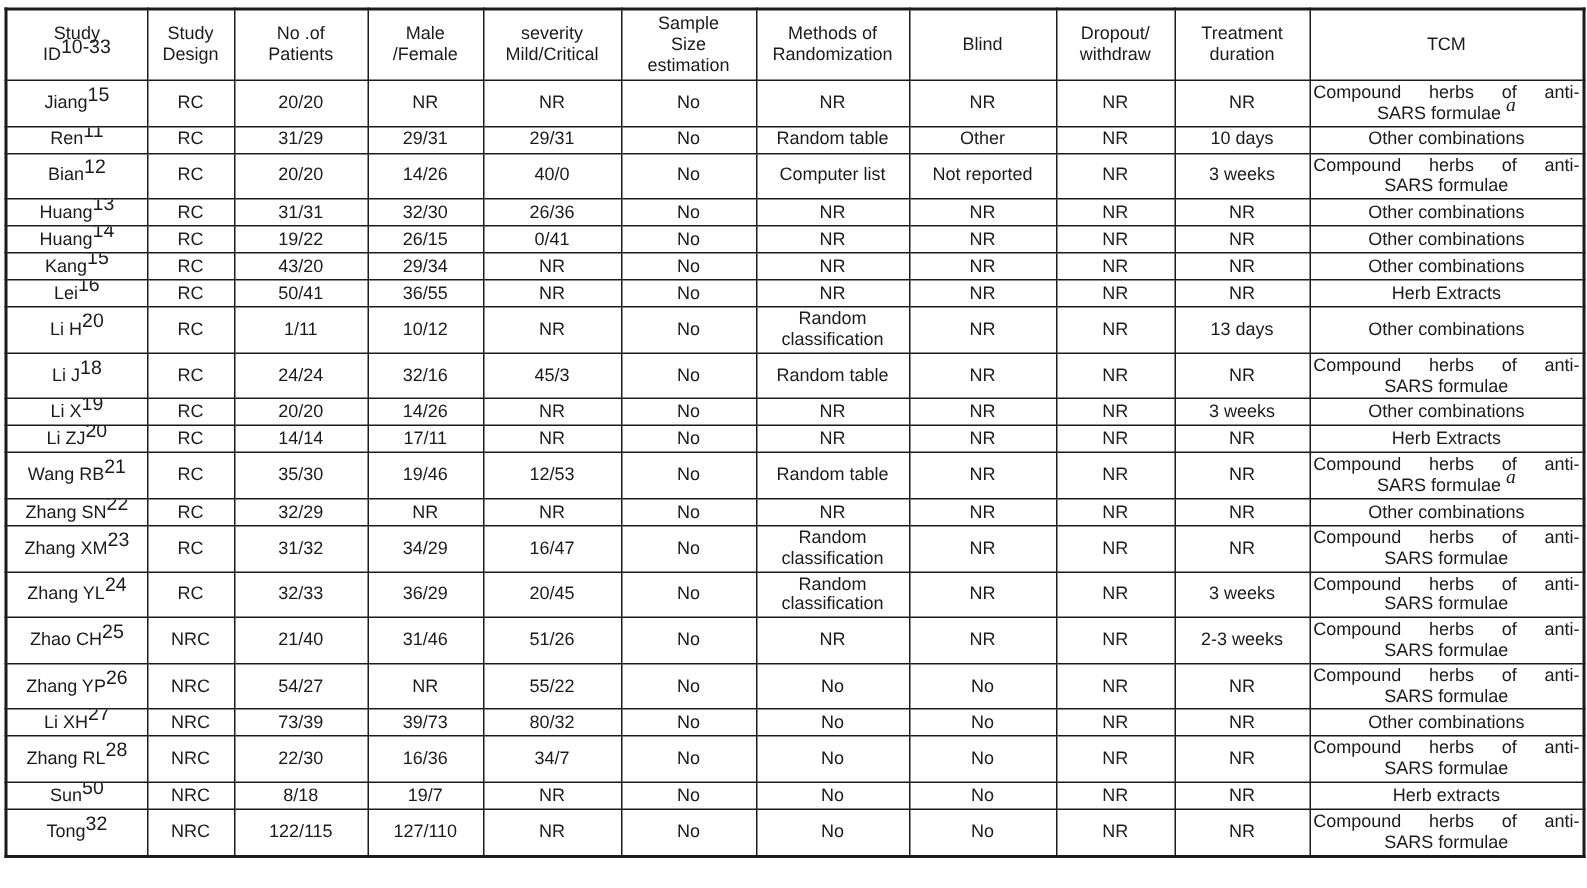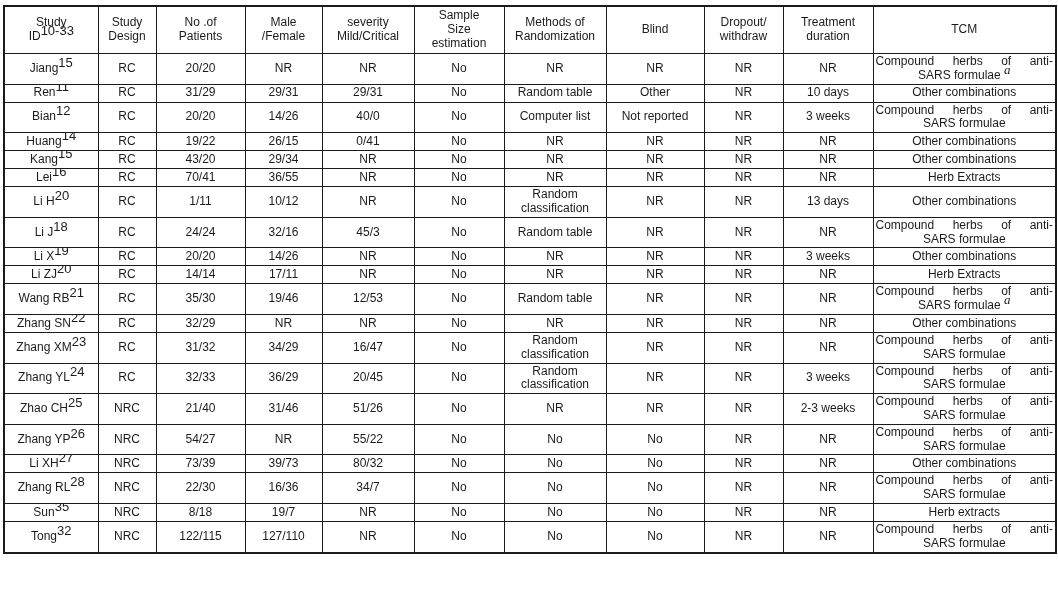--- a/index.html
+++ b/index.html
@@ -153,20 +153,35 @@
           <td>Computer list</td>
           <td>Not reported</td>
           <td>NR</td>
           <td>3 weeks</td>
           <td class="tcm-cell">
             <div class="jline">Compound herbs of anti-</div>
             <div>SARS formulae</div>
           </td>
         </tr>
         <tr>
+          <td class="study-cell">Huang<sup>13</sup></td>
+          <td>RC</td>
+          <td>31/31</td>
+          <td>32/30</td>
+          <td>26/36</td>
+          <td>No</td>
+          <td>NR</td>
+          <td>NR</td>
+          <td>NR</td>
+          <td>NR</td>
+          <td class="tcm-cell">
+            <div>Other combinations</div>
+          </td>
+        </tr>
+        <tr>
           <td class="study-cell">Huang<sup>14</sup></td>
           <td>RC</td>
           <td>19/22</td>
           <td>26/15</td>
           <td>0/41</td>
           <td>No</td>
           <td>NR</td>
           <td>NR</td>
           <td>NR</td>
           <td>NR</td>
@@ -185,21 +200,21 @@
           <td>NR</td>
           <td>NR</td>
           <td>NR</td>
           <td class="tcm-cell">
             <div>Other combinations</div>
           </td>
         </tr>
         <tr>
           <td class="study-cell">Lei<sup>16</sup></td>
           <td>RC</td>
-          <td>70/41</td>
+          <td>50/41</td>
           <td>36/55</td>
           <td>NR</td>
           <td>No</td>
           <td>NR</td>
           <td>NR</td>
           <td>NR</td>
           <td>NR</td>
           <td class="tcm-cell">
             <div>Herb Extracts</div>
           </td>
@@ -385,21 +400,21 @@
           <td>No</td>
           <td>No</td>
           <td>NR</td>
           <td>NR</td>
           <td class="tcm-cell">
             <div class="jline">Compound herbs of anti-</div>
             <div>SARS formulae</div>
           </td>
         </tr>
         <tr>
-          <td class="study-cell">Sun<sup>35</sup></td>
+          <td class="study-cell">Sun<sup>50</sup></td>
           <td>NRC</td>
           <td>8/18</td>
           <td>19/7</td>
           <td>NR</td>
           <td>No</td>
           <td>No</td>
           <td>No</td>
           <td>NR</td>
           <td>NR</td>
           <td class="tcm-cell">

